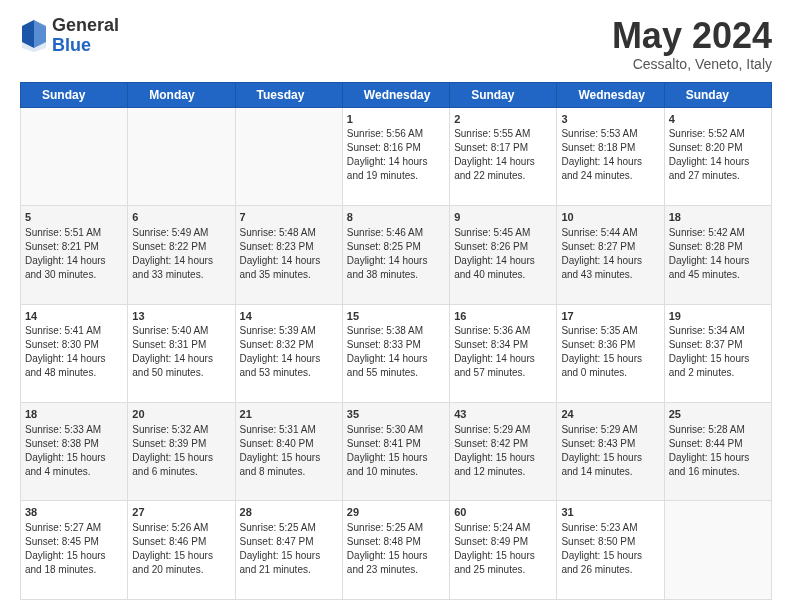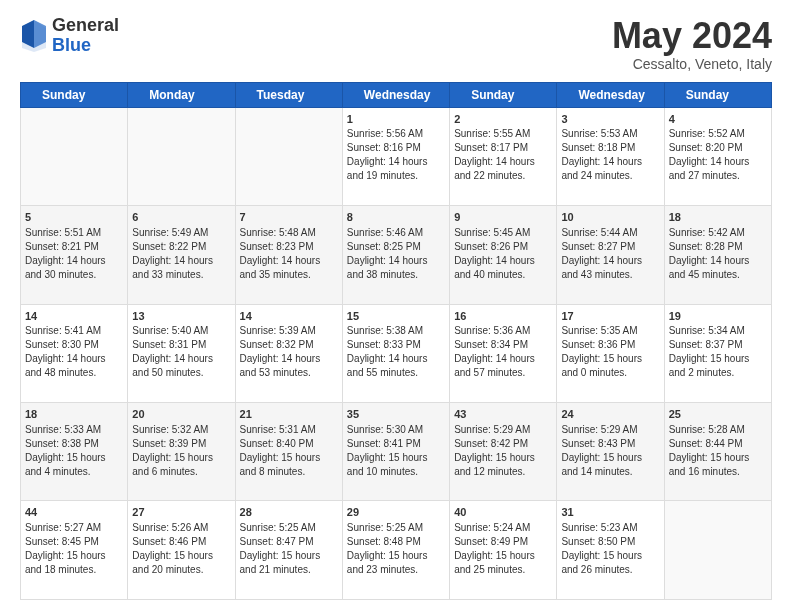--- a/index.html
+++ b/index.html
@@ -168,23 +168,23 @@
         <tr>
           <td><span class="day-number">18</span><span class="day-info">Sunrise: 5:33 AM<br>Sunset: 8:38 PM<br>Daylight: 15 hours and 4 minutes.</span></td>
           <td><span class="day-number">20</span><span class="day-info">Sunrise: 5:32 AM<br>Sunset: 8:39 PM<br>Daylight: 15 hours and 6 minutes.</span></td>
           <td><span class="day-number">21</span><span class="day-info">Sunrise: 5:31 AM<br>Sunset: 8:40 PM<br>Daylight: 15 hours and 8 minutes.</span></td>
           <td><span class="day-number">35</span><span class="day-info">Sunrise: 5:30 AM<br>Sunset: 8:41 PM<br>Daylight: 15 hours and 10 minutes.</span></td>
           <td><span class="day-number">43</span><span class="day-info">Sunrise: 5:29 AM<br>Sunset: 8:42 PM<br>Daylight: 15 hours and 12 minutes.</span></td>
           <td><span class="day-number">24</span><span class="day-info">Sunrise: 5:29 AM<br>Sunset: 8:43 PM<br>Daylight: 15 hours and 14 minutes.</span></td>
           <td><span class="day-number">25</span><span class="day-info">Sunrise: 5:28 AM<br>Sunset: 8:44 PM<br>Daylight: 15 hours and 16 minutes.</span></td>
         </tr>
         <tr>
-          <td><span class="day-number">44</span><span class="day-info">Sunrise: 5:27 AM<br>Sunset: 8:45 PM<br>Daylight: 15 hours and 18 minutes.</span></td>
+          <td><span class="day-number">38</span><span class="day-info">Sunrise: 5:27 AM<br>Sunset: 8:45 PM<br>Daylight: 15 hours and 18 minutes.</span></td>
           <td><span class="day-number">27</span><span class="day-info">Sunrise: 5:26 AM<br>Sunset: 8:46 PM<br>Daylight: 15 hours and 20 minutes.</span></td>
           <td><span class="day-number">28</span><span class="day-info">Sunrise: 5:25 AM<br>Sunset: 8:47 PM<br>Daylight: 15 hours and 21 minutes.</span></td>
           <td><span class="day-number">29</span><span class="day-info">Sunrise: 5:25 AM<br>Sunset: 8:48 PM<br>Daylight: 15 hours and 23 minutes.</span></td>
-          <td><span class="day-number">40</span><span class="day-info">Sunrise: 5:24 AM<br>Sunset: 8:49 PM<br>Daylight: 15 hours and 25 minutes.</span></td>
+          <td><span class="day-number">60</span><span class="day-info">Sunrise: 5:24 AM<br>Sunset: 8:49 PM<br>Daylight: 15 hours and 25 minutes.</span></td>
           <td><span class="day-number">31</span><span class="day-info">Sunrise: 5:23 AM<br>Sunset: 8:50 PM<br>Daylight: 15 hours and 26 minutes.</span></td>
           <td class="empty-cell"></td>
         </tr>
       </tbody>
   </table>
 </div>
 
 </body></html>

